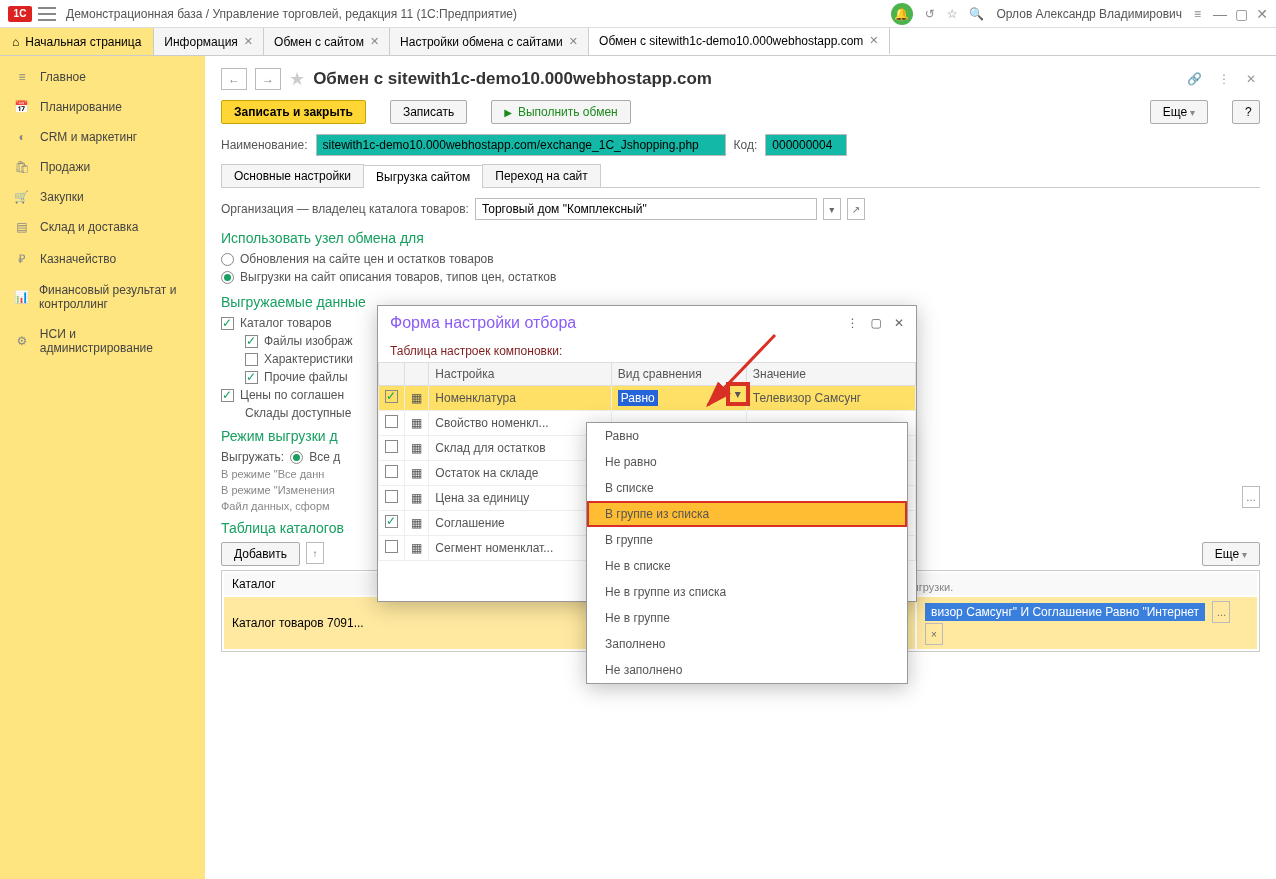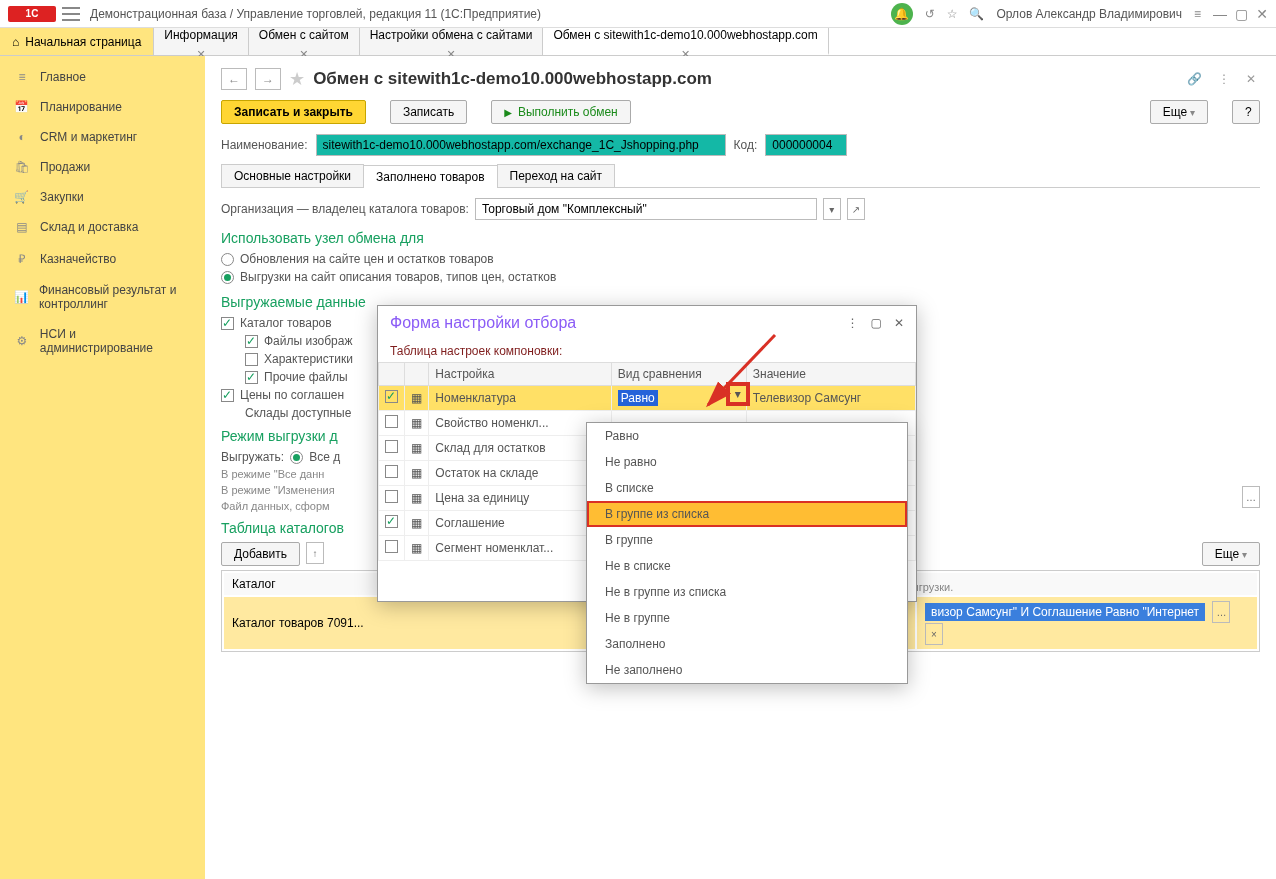--- a/index.html
+++ b/index.html
@@ -1,34 +1,34 @@
 <!DOCTYPE html>
 <html><head>
 <meta charset="utf-8">
 <style>
 * { box-sizing: border-box; margin: 0; padding: 0; font-family: Arial, sans-serif; font-size: 12px; }
 body { background: #fff; width: 1276px; height: 879px; overflow: hidden; position: relative; }
 
 
 .topbar { height: 28px; background: #fff; border-bottom: 1px solid #ddd; display: flex; align-items: center; padding: 0 8px; }
-.logo1c { width: 48px; height: 16px; background: #dd2222; border-radius: 2px; color: #fff; font-weight: bold; font-size: 10px; display: flex; align-items: center; justify-content: center; margin-right: 6px; }
+.logo1c { width: 24px; height: 16px; background: #dd2222; border-radius: 2px; color: #fff; font-weight: bold; font-size: 10px; display: flex; align-items: center; justify-content: center; margin-right: 6px; }
 .burger { width: 18px; height: 14px; display: flex; flex-direction: column; justify-content: space-between; margin-right: 10px; cursor: pointer; }
 .burger span { height: 2px; background: #888; }
 .toptitle { color: #555; font-size: 12px; flex: 1; }
 .topicons { display: flex; gap: 12px; align-items: center; }
 .topicons > * { cursor: pointer; color: #888; }
 .bell { width: 22px; height: 22px; border-radius: 50%; background: #4db34d; display: flex; align-items: center; justify-content: center; color: #fff; }
 .username { color: #555; }
 .win-icons { display: flex; gap: 8px; margin-left: 12px; }
 .win-icons span { color: #888; font-size: 14px; cursor: pointer; }
 
 
 .tabsrow { height: 28px; border-bottom: 1px solid #ccc; display: flex; align-items: stretch; }
 .hometab { display: flex; align-items: center; padding: 0 12px; background: #ffe57f; border-right: 1px solid #ccc; gap: 6px; }
-.tab { display: flex; align-items: center; padding: 0 10px; border-right: 1px solid #ccc; gap: 6px; background: #f5f5f5; cursor: pointer; flex-direction: column; }
+.tab { display: flex; align-items: center; padding: 0 10px; border-right: 1px solid #ccc; gap: 6px; background: #f5f5f5; cursor: pointer; }
 .tab.active { background: #fff; border-bottom: 2px solid #fff; }
 .tab .x { color: #888; font-size: 11px; }
 
 
 .body { display: flex; height: calc(100% - 56px); }
 .sidebar { width: 205px; background: #ffe57f; padding-top: 6px; }
 .sbitem { display: flex; align-items: center; gap: 10px; padding: 8px 14px; color: #444; cursor: pointer; }
 .sbitem .ic { width: 16px; text-align: center; color: #888; }
 .content { flex: 1; background: #fff; padding: 12px 16px; position: relative; overflow: hidden; }
 
@@ -230,21 +230,21 @@
 
     <div class="frow">
       <span class="label">Наименование:</span>
       <input class="input name-input" value="sitewith1c-demo10.000webhostapp.com/exchange_1C_Jshopping.php" style="">
       <span class="label">Код:</span>
       <input class="input code-input" value="000000004" style="">
     </div>
 
     <div class="innertabs">
       <div class="itab">Основные настройки</div>
-      <div class="itab active">Заполнено товаров</div>
+      <div class="itab active">Выгрузка сайтом</div>
       <div class="itab">Переход на сайт</div>
     </div>
 
     <div class="orgrow">
       <span class="label">Организация — владелец каталога товаров:</span>
       <div class="orgval">Торговый дом "Комплексный"</div>
       <div class="mini">▾</div>
       <div class="mini">↗</div>
     </div>
 

